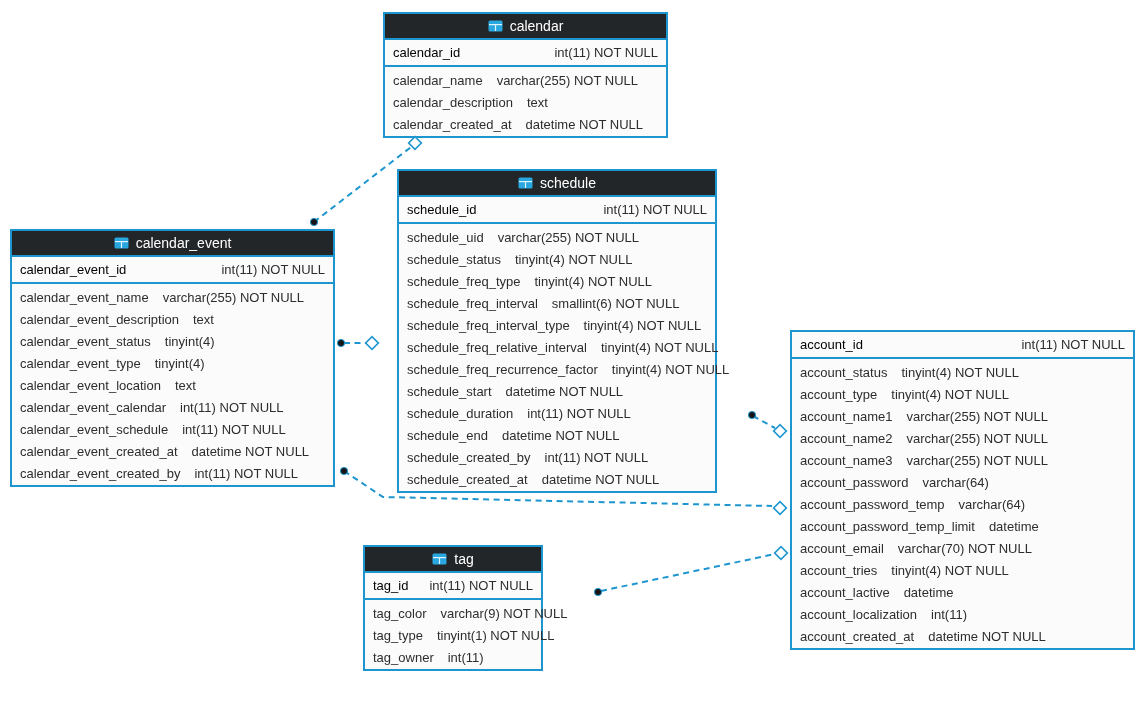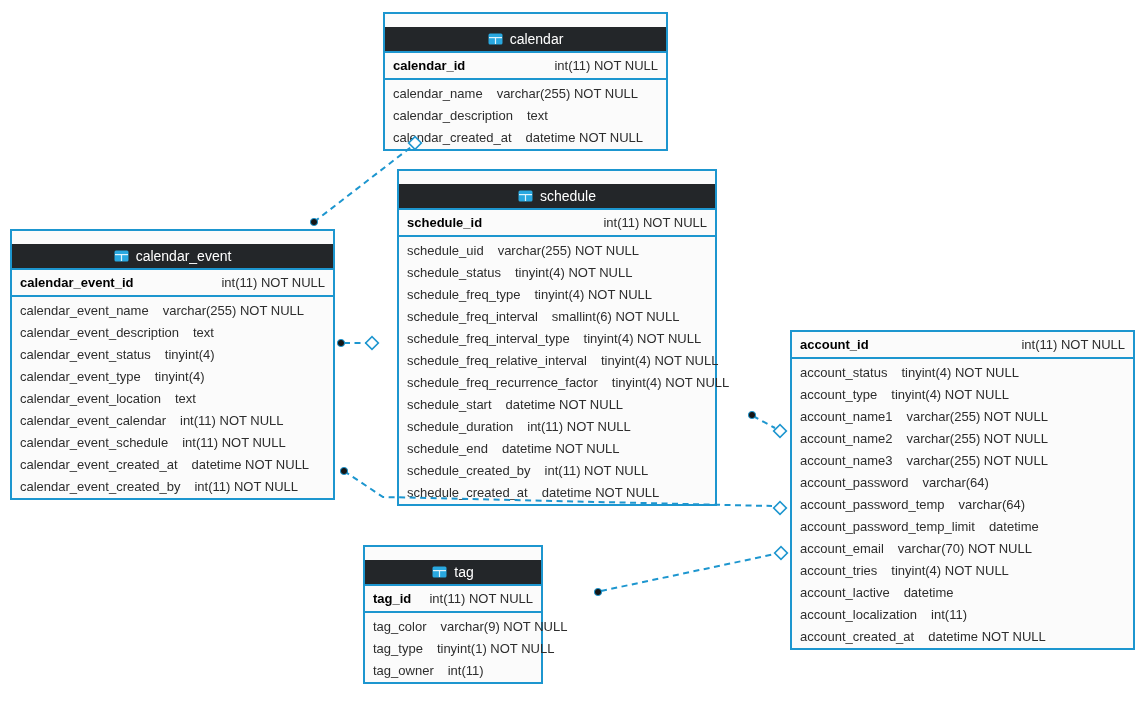--- a/index.html
+++ b/index.html
@@ -27,29 +27,29 @@
   .dot{fill:var(--dot-color);stroke:var(--line-blue);stroke-width:1}
   .diamond{fill:#ffffff;stroke:var(--line-blue);stroke-width:1.6}
   .table{
     position:absolute;z-index:2;box-sizing:border-box;
     border:2px solid var(--border-blue);
     background:var(--body-bg);
   }
   .thead{
     height:24px;background:var(--header-bg);color:var(--header-text);
     display:flex;align-items:center;justify-content:center;gap:7px;
-    font-size:14px;border-bottom:2px solid var(--border-blue);margin-top:13px;
+    font-size:14px;border-bottom:2px solid var(--border-blue);
   }
   .thead .ticon{display:flex;align-items:center}
   .pkrow{
     height:25px;display:flex;justify-content:space-between;align-items:center;
     padding:0 8px;border-bottom:2px solid var(--border-blue);
     font-size:13px;white-space:nowrap;
   }
-  .pkrow .fname{font-weight:bold;color:var(--pk-text)}
+  .pkrow .fname{font-weight:normal;color:var(--pk-text)}
   .pkrow .ftype{color:var(--row-text)}
   .rows{padding:2px 0 1px 0}
   .frow{
     height:22px;display:flex;align-items:center;
     padding:0 8px;font-size:13px;color:var(--row-text);white-space:nowrap;
   }
   .frow .fname{margin-right:14px}
 </style>
 </head>
 <body>

